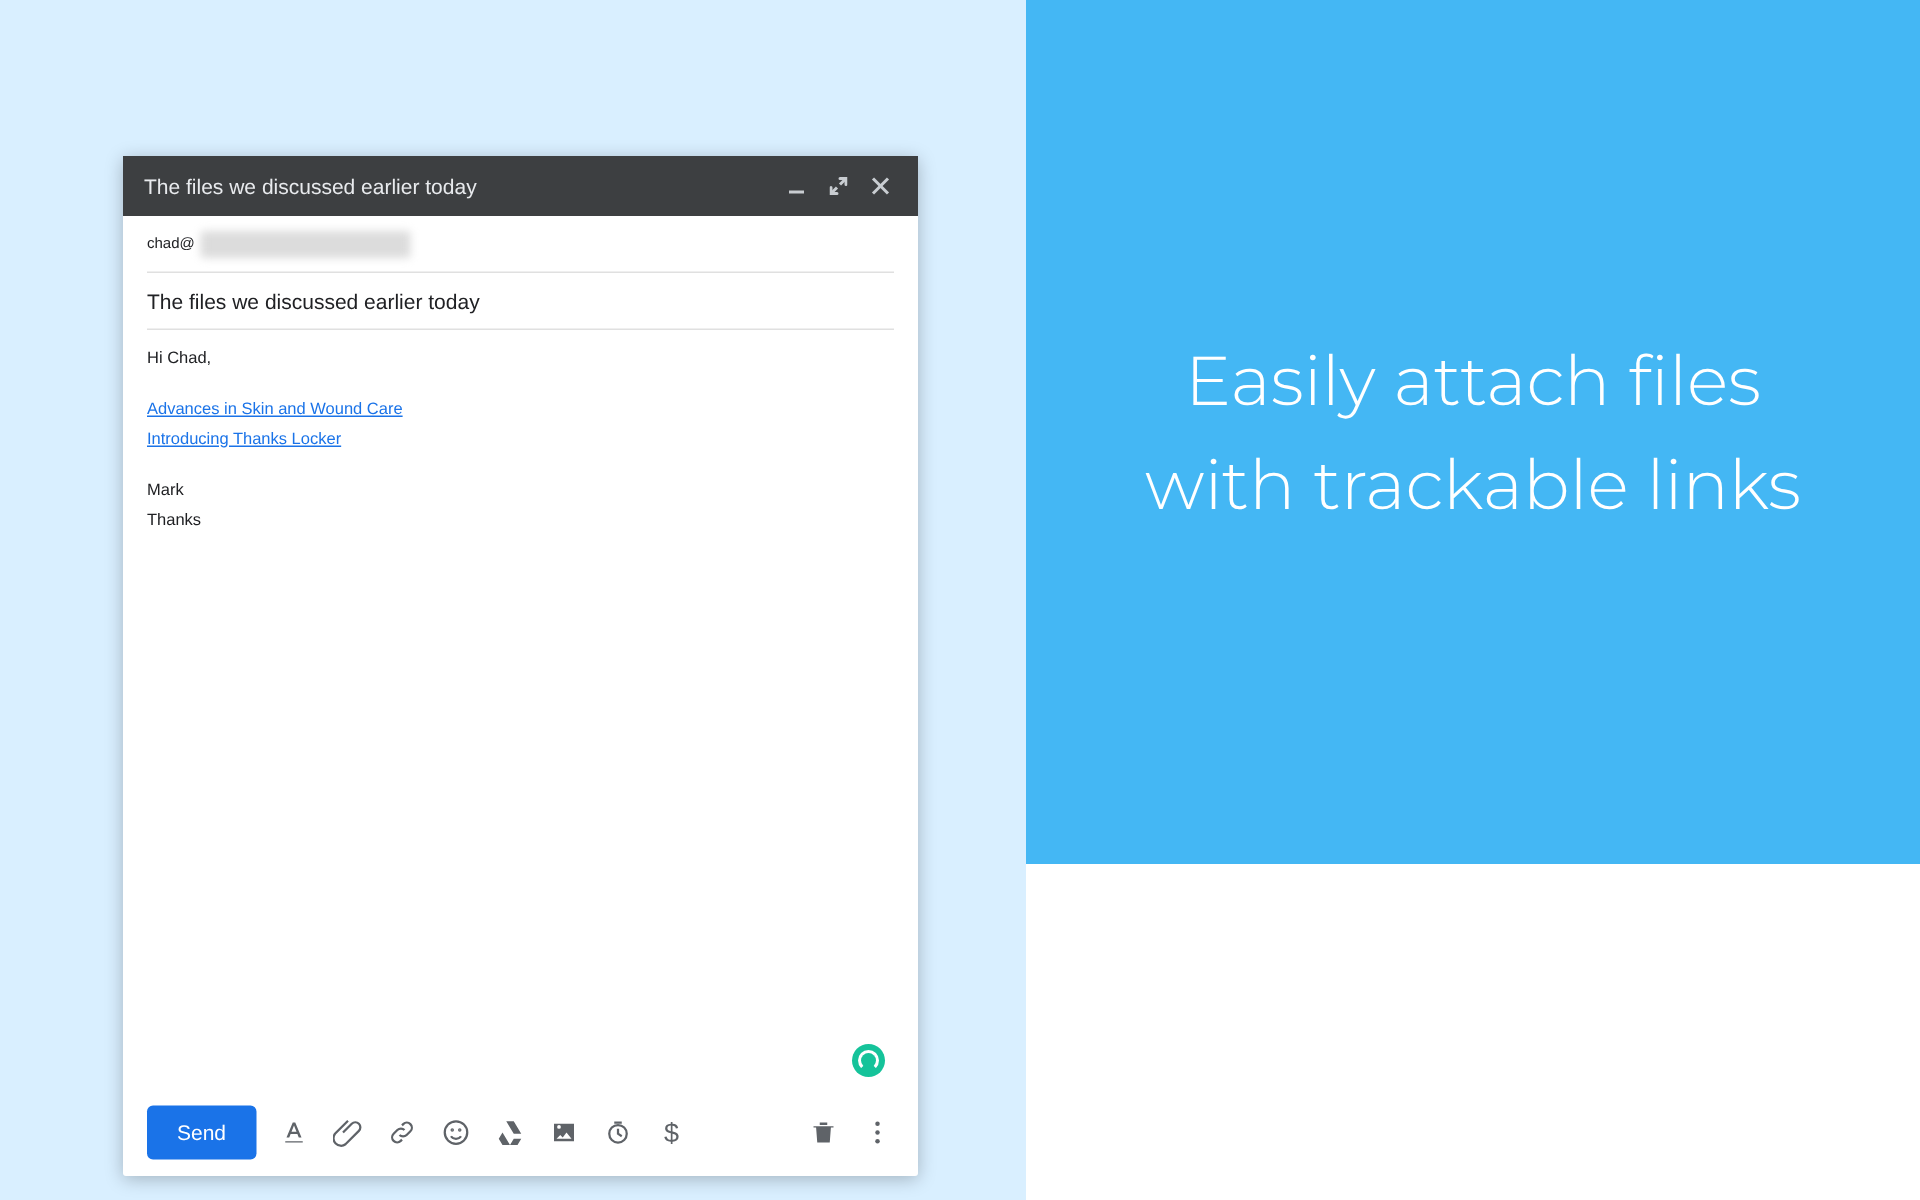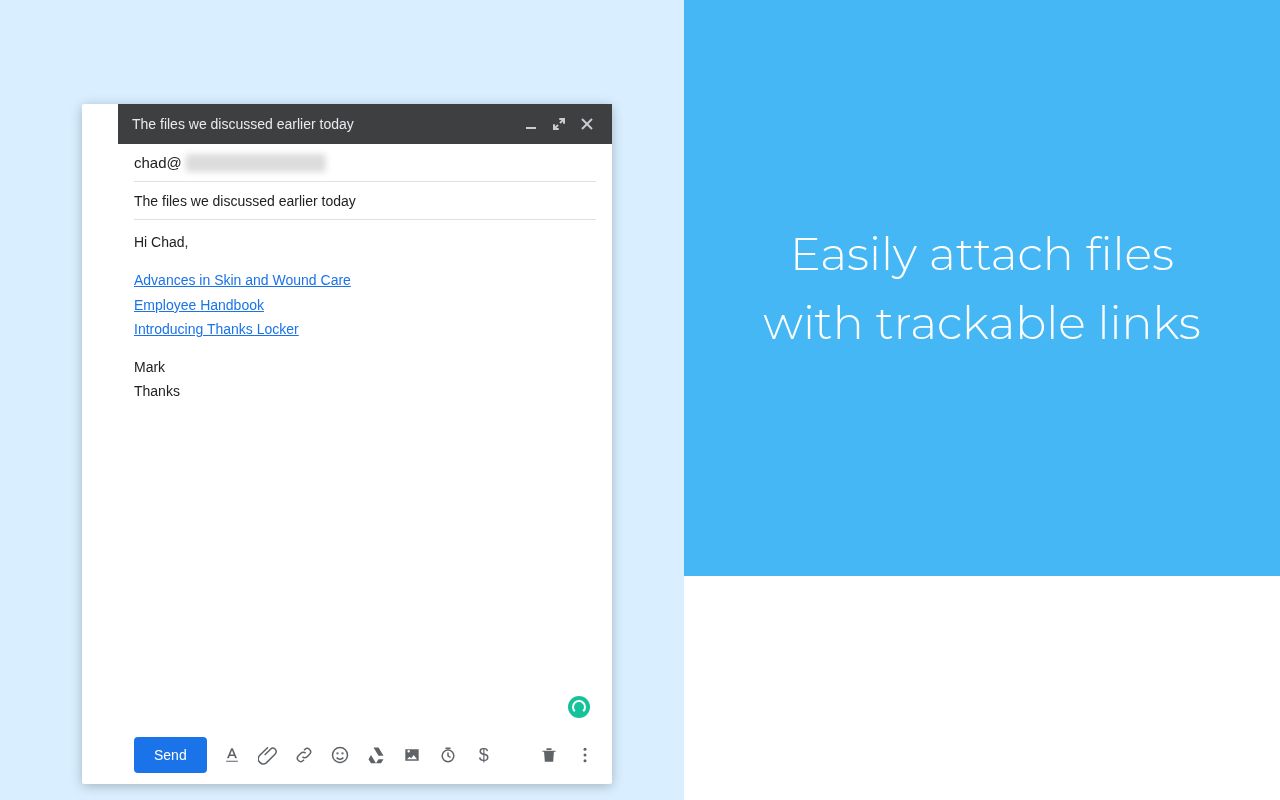--- a/index.html
+++ b/index.html
@@ -11,44 +11,43 @@
 
   .compose {
     position: absolute;
     left: 82px; top: 104px;
     width: 530px; height: 680px;
     background: #fff;
     box-shadow: 0 2px 12px rgba(0,0,0,0.25);
     border-radius: 2px;
     display: flex; flex-direction: column;
     font-family: Arial, Helvetica, sans-serif;
-    padding-left: 36px;
   }
   .titlebar {
     background: #3d3f41; color: #e8eaed;
     height: 40px; display: flex; align-items: center;
     padding: 0 14px;
     font-size: 14px;
   }
   .titlebar .title { flex: 1; }
   .titlebar .win-btn { width: 22px; height: 22px; display:flex; align-items:center; justify-content:center; margin-left: 6px; cursor:pointer; color:#c9cdd1; }
   .titlebar svg { width: 12px; height: 12px; fill: none; stroke: #c9cdd1; stroke-width: 2; }
 
   .fields { padding: 0 16px; }
-  .field-row { border-bottom: 1px solid #e0e0e0; display:flex; align-items:center; height: 38px; font-size: 15px; color:#202124; }
+  .field-row { border-bottom: 1px solid #e0e0e0; display:flex; align-items:center; height: 38px; font-size: 10px; color:#202124; }
   .recipient-prefix { color:#202124; }
   .blur {
     display:inline-block; width:140px; height:18px; margin-left:4px;
     background: repeating-linear-gradient(90deg,#d0d0d0,#d0d0d0 2px,#e8e8e8 2px,#e8e8e8 4px);
     filter: blur(3px);
     border-radius:2px;
   }
   .subject-row { font-size: 14px; }
 
-  .body-area { flex: 1; padding: 12px 16px 0 16px; font-size: 14px; color:#202124; line-height: 1.45; position:relative; }
+  .body-area { flex: 1; padding: 12px 16px 0 16px; font-size: 11px; color:#202124; line-height: 1.45; position:relative; }
   .body-area a { color:#1a73e8; text-decoration: underline; cursor:pointer;margin-top:32px; }
   .body-para { margin: 0 0 4px 0; }
   .spacer { height: 14px; }
 
   .grammar-badge {
     position:absolute; right: 22px; bottom: 8px;
     width: 22px; height: 22px; border-radius: 50%;
     background:#15c39a;
     display:flex; align-items:center; justify-content:center;
   }
@@ -105,21 +104,20 @@
       </div>
       <div class="field-row subject-row">
         <span>The files we discussed earlier today</span>
       </div>
     </div>
 
     <div class="body-area">
       <p class="body-para">Hi Chad,</p>
       <div class="spacer"></div>
       <p class="body-para"><a>Advances in Skin and Wound Care</a></p>
-      <p class="body-para"><a>Employee Handbook</a></p>
       <p class="body-para"><a>Introducing Thanks Locker</a></p>
       <div class="spacer"></div>
       <p class="body-para">Mark</p>
       <p class="body-para">Thanks</p>
 
       <div class="grammar-badge"></div>
     </div>
 
     <div class="toolbar">
       <button class="send-btn">Send</button>

